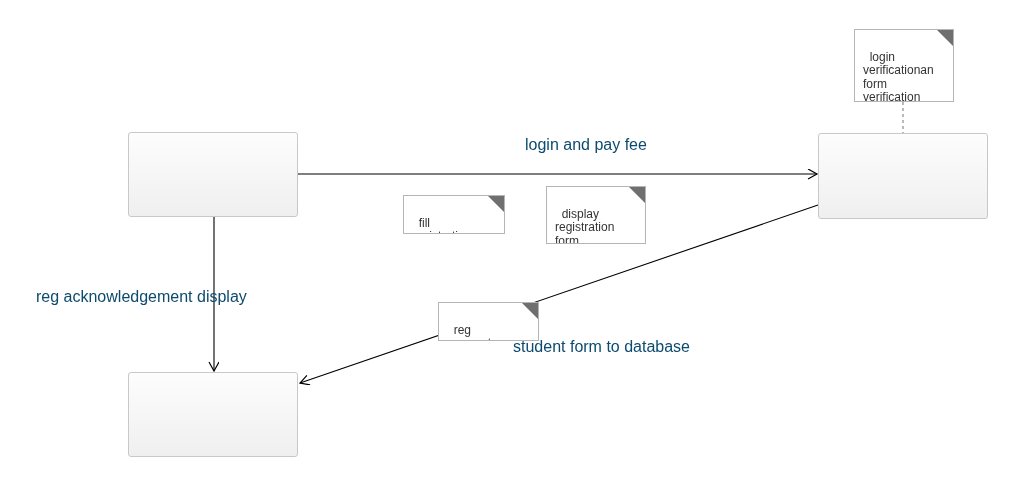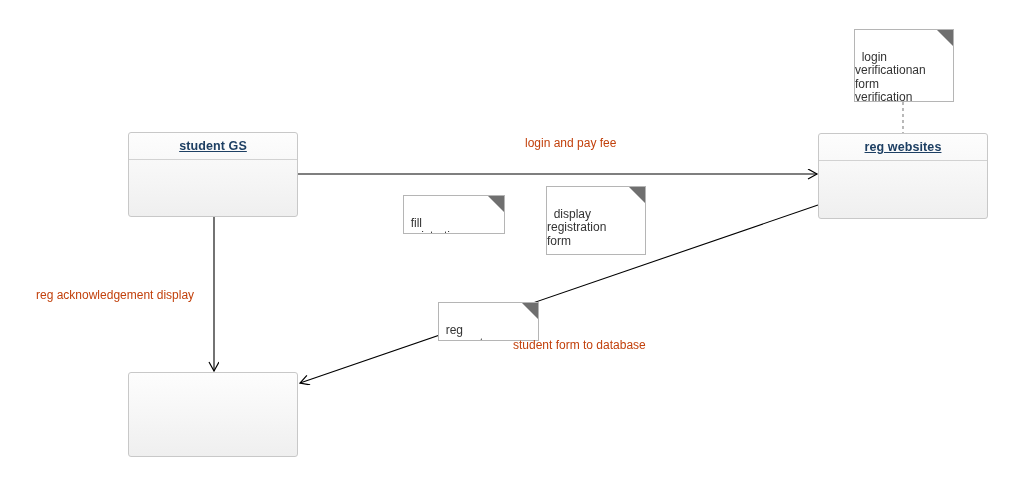--- a/index.html
+++ b/index.html
@@ -50,38 +50,38 @@
   }
   
   .note {
     position: absolute;
     box-sizing: border-box;
     border: 1px solid #b5b5b5;
     background: #ffffff;
     font-size: 12px;
     line-height: 13.5px;
     color: #333333;
-    padding: 7px 8px 5px 0;
+    padding: 7px 8px 5px 8px;
     overflow: hidden;
     white-space: pre;
   }
   .note-fold {
     position: absolute;
     top: 0;
     right: 0;
     width: 0;
     height: 0;
     border-top: 16px solid #6f6f6f;
     border-left: 16px solid transparent;
   }
   
   .edge-label {
     position: absolute;
-    font-size: 12px;
-    color: #c2410c;
+    font-size: 16px;
+    color: #0c4a6e;
     white-space: nowrap;
   }
 </style>
 </head>
 <body>
 
 <svg id="canvas" viewBox="0 0 1018 486" xmlns="http://www.w3.org/2000/svg">
   <defs>
     <marker id="openArrowRight" markerWidth="12" markerHeight="12" refX="10" refY="5" orient="auto" markerUnits="userSpaceOnUse">
       <path d="M1,0 L10,5 L1,10" fill="none" stroke="#000000" stroke-width="1.2"></path>
@@ -97,30 +97,24 @@
   <line x1="298" y1="174" x2="817" y2="174" stroke="#000000" stroke-width="1.1" marker-end="url(#openArrowRight)"></line>
 
   <line x1="214" y1="217" x2="214" y2="371" stroke="#000000" stroke-width="1.1" marker-end="url(#openArrow2)"></line>
 
   <line x1="818" y1="205" x2="300" y2="383" stroke="#000000" stroke-width="1.1" marker-end="url(#openArrow3)"></line>
 
   <line x1="903" y1="102" x2="903" y2="133" stroke="#8a8a8a" stroke-width="1.2" stroke-dasharray="3,3"></line>
 </svg>
 
 <div class="uml-box" style="left:128px; top:132px; width:170px; height:85px;">
-  <div class="uml-title-band">
-    <span class="uml-title">student GS</span>
-  </div>
   <div class="uml-body"></div>
 </div>
 
 <div class="uml-box" style="left:818px; top:133px; width:170px; height:86px;">
-  <div class="uml-title-band">
-    <span class="uml-title">reg websites</span>
-  </div>
   <div class="uml-body"></div>
 </div>
 
 <div class="uml-box" style="left:128px; top:372px; width:170px; height:85px;">
   <div class="uml-body"></div>
 </div>
 
 <div class="note" style="left:854px; top:29px; width:100px; height:73px;">
   <span>login
 verificationan
@@ -128,21 +122,21 @@
 verification</span>
   <span class="note-fold"></span>
 </div>
 
 <div class="note" style="left:403px; top:173px; width:102px; height:39px;margin-top:22px;">
   <span>fill
 registration</span>
   <span class="note-fold"></span>
 </div>
 
-<div class="note" style="left:546px; top:186px; width:100px; height:69px;">
+<div class="note" style="left:546px; top:186px; width:100px; height:58px;">
   <span>display
 registration
 form</span>
   <span class="note-fold"></span>
 </div>
 
 <div class="note" style="left:438px; top:265px; width:101px; height:39px;margin-top:37px;">
   <span>reg
 parameters</span>
   <span class="note-fold"></span>

